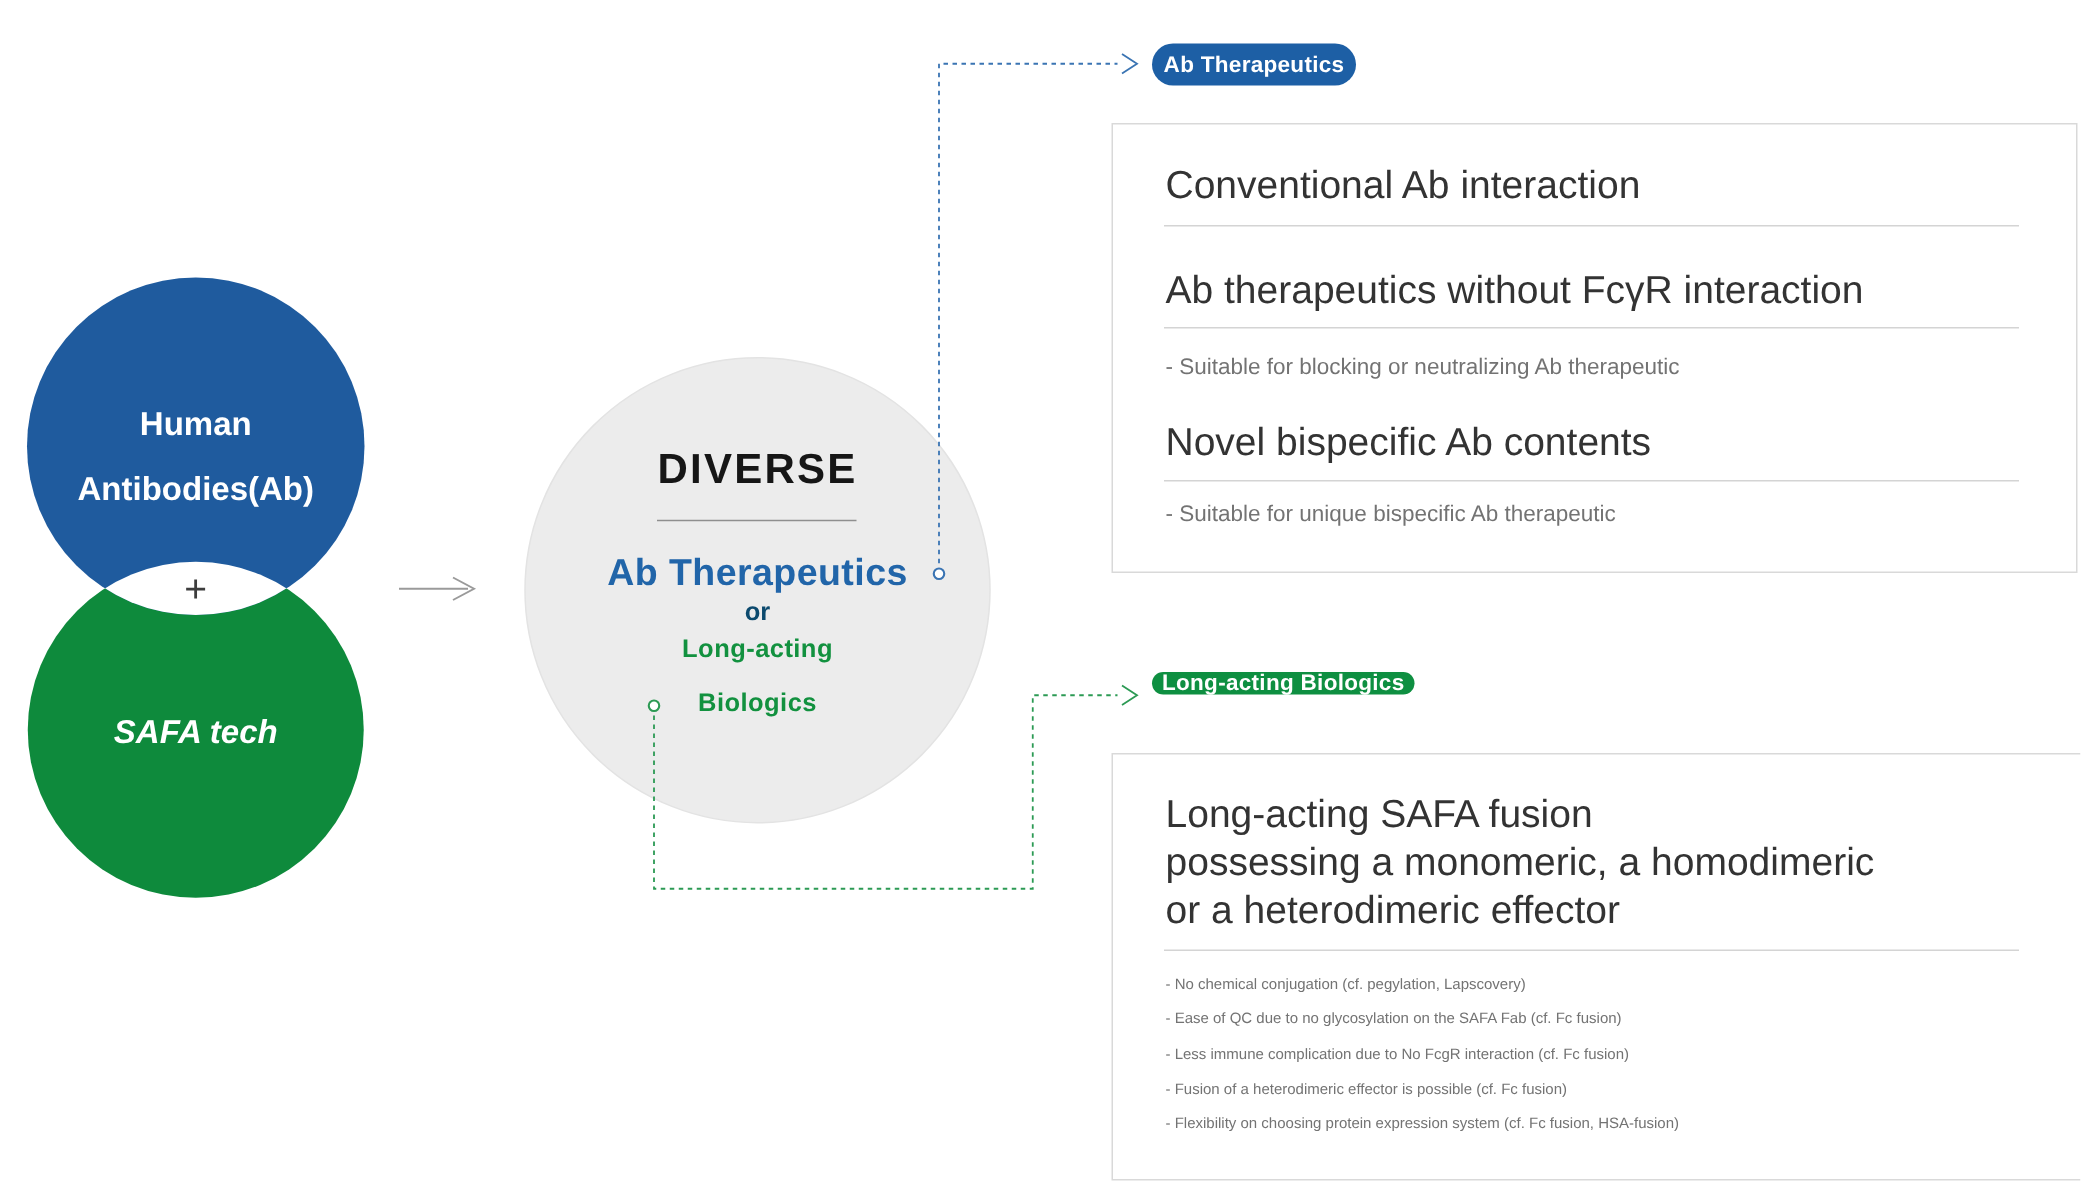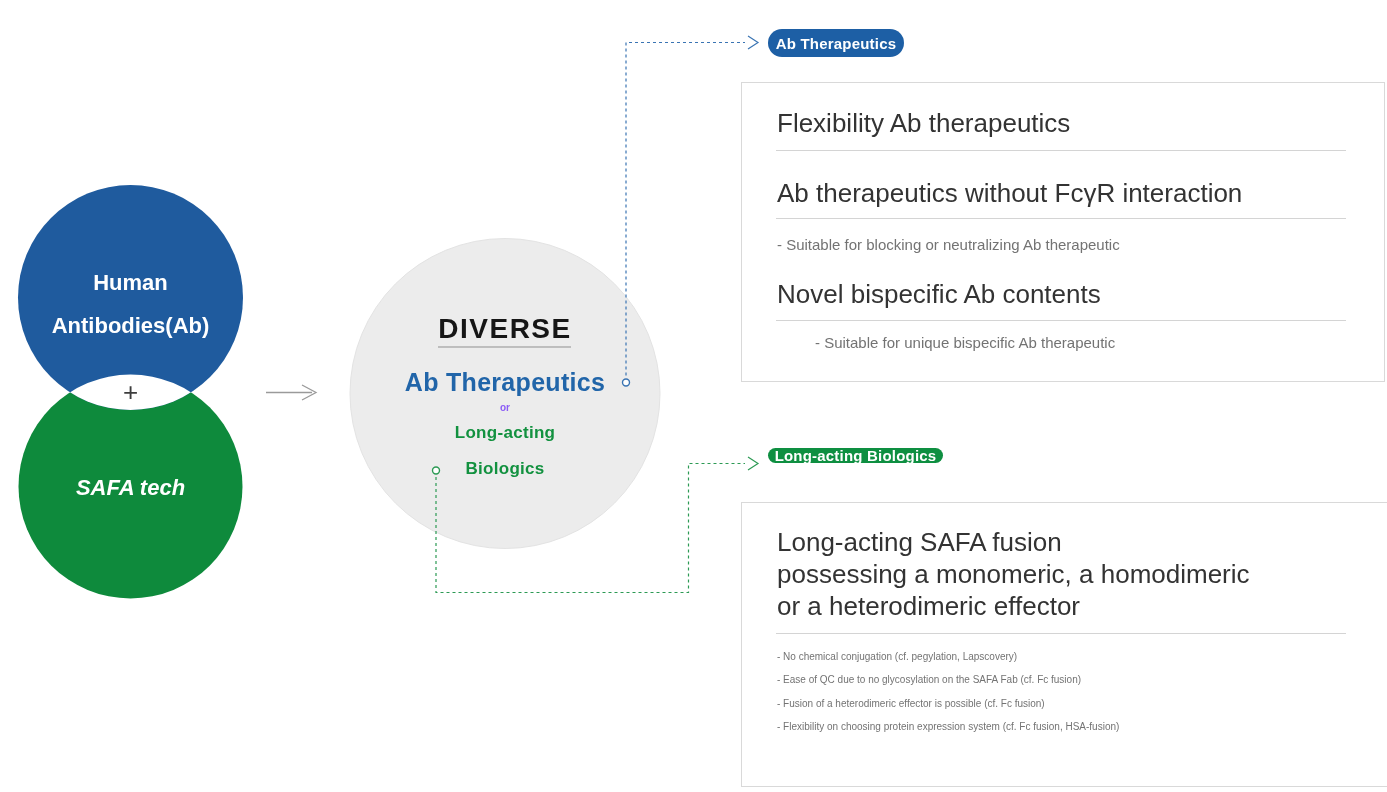--- a/index.html
+++ b/index.html
@@ -9,24 +9,24 @@
   }
   .abs{position:absolute;}
   .shapes{position:absolute;left:0;top:0;width:1387px;height:792px;}
   
   .venn-label{left:0;width:261px;text-align:center;color:#fff;font-weight:bold;
     font-size:22px;line-height:30px;white-space:nowrap;}
   .plus{left:0;width:261px;text-align:center;font-size:26px;font-weight:400;
     color:var(--plus_dark);line-height:28px;}
   
   .circle-text{left:340px;width:330px;text-align:center;white-space:nowrap;}
-  .diverse-title{font-size:28px;font-weight:bold;letter-spacing:1.5px;color:#161616;line-height:30px;margin-top:16px;}
+  .diverse-title{font-size:28px;font-weight:bold;letter-spacing:1.5px;color:#161616;line-height:30px;}
   .opt-blue{font-size:25px;font-weight:bold;color:var(--text_blue);line-height:30px;letter-spacing:.3px;}
   .opt-green{font-size:17px;font-weight:bold;color:var(--text_green);line-height:30px;letter-spacing:.3px;}
-  .or-label{font-size:10px;font-weight:bold;color:#8b5cf6;line-height:17px;}
+  .or-label{font-size:17px;font-weight:bold;color:#0c4a6e;line-height:17px;}
   
   .badge{display:flex;align-items:center;justify-content:center;color:#fff;
     font-weight:bold;font-size:15px;letter-spacing:.2px;border-radius:15px;white-space:nowrap;}
   .badge-blue{left:768px;top:29px;width:136px;height:28px;background:var(--badge_blue);}
   .badge-green{left:768px;top:448px;width:175px;height:15px;background:var(--badge_green);}
   
   .info-box{background:#fff;border:1px solid var(--box_border);}
   .box-ab{left:741px;top:82px;width:642px;height:298px;}
   .box-bio{left:741px;top:502px;width:642px;height:283px;padding-left:14px;}
   .box-h{position:absolute;left:35px;font-size:26px;color:var(--heading_dark);
@@ -84,38 +84,39 @@
   <div class="abs circle-text diverse-title" style="top:298px;">DIVERSE</div>
   <div class="abs circle-text opt-blue" style="top:367px;">Ab Therapeutics</div>
   <div class="abs circle-text or-label" style="top:399px;">or</div>
   <div class="abs circle-text opt-green" style="top:418px;">Long-acting</div>
   <div class="abs circle-text opt-green" style="top:454px;">Biologics</div>
 
   <div class="abs badge badge-blue">Ab Therapeutics</div>
   <div class="abs badge badge-green">Long-acting Biologics</div>
 
   <div class="abs info-box box-ab">
-    <div class="box-h" style="top:25px;">Flexibility Ab therapeutics</div>
+    <div class="box-h" style="top:25px;">Conventional Ab interaction</div>
     <div class="rule" style="top:67px;"></div>
     <div class="box-h" style="top:95px;">Ab therapeutics without FcγR interaction</div>
     <div class="rule" style="top:135px;"></div>
     <div class="bullet" style="top:152px;">- Suitable for blocking or neutralizing Ab therapeutic</div>
     <div class="box-h" style="top:196px;">Novel bispecific Ab contents</div>
     <div class="rule" style="top:237px;"></div>
-    <div class="bullet" style="top:250px;margin-left:38px;">- Suitable for unique bispecific Ab therapeutic</div>
+    <div class="bullet" style="top:250px;">- Suitable for unique bispecific Ab therapeutic</div>
   </div>
 
   <div class="abs info-box box-bio">
     <div class="h-multi">
       <div>Long-acting SAFA fusion</div>
       <div>possessing a monomeric, a homodimeric</div>
       <div>or a heterodimeric effector</div>
     </div>
     <div class="rule" style="top:130px;"></div>
     <div class="bullets-stack">
       <div>- No chemical conjugation (cf. pegylation, Lapscovery)</div>
       <div>- Ease of QC due to no glycosylation on the SAFA Fab (cf. Fc fusion)</div>
+      <div>- Less immune complication due to No FcgR interaction (cf. Fc fusion)</div>
       <div>- Fusion of a heterodimeric effector is possible (cf. Fc fusion)</div>
       <div>- Flexibility on choosing protein expression system (cf. Fc fusion, HSA-fusion)</div>
     </div>
   </div>
 
 </div>
 
 </body></html>

